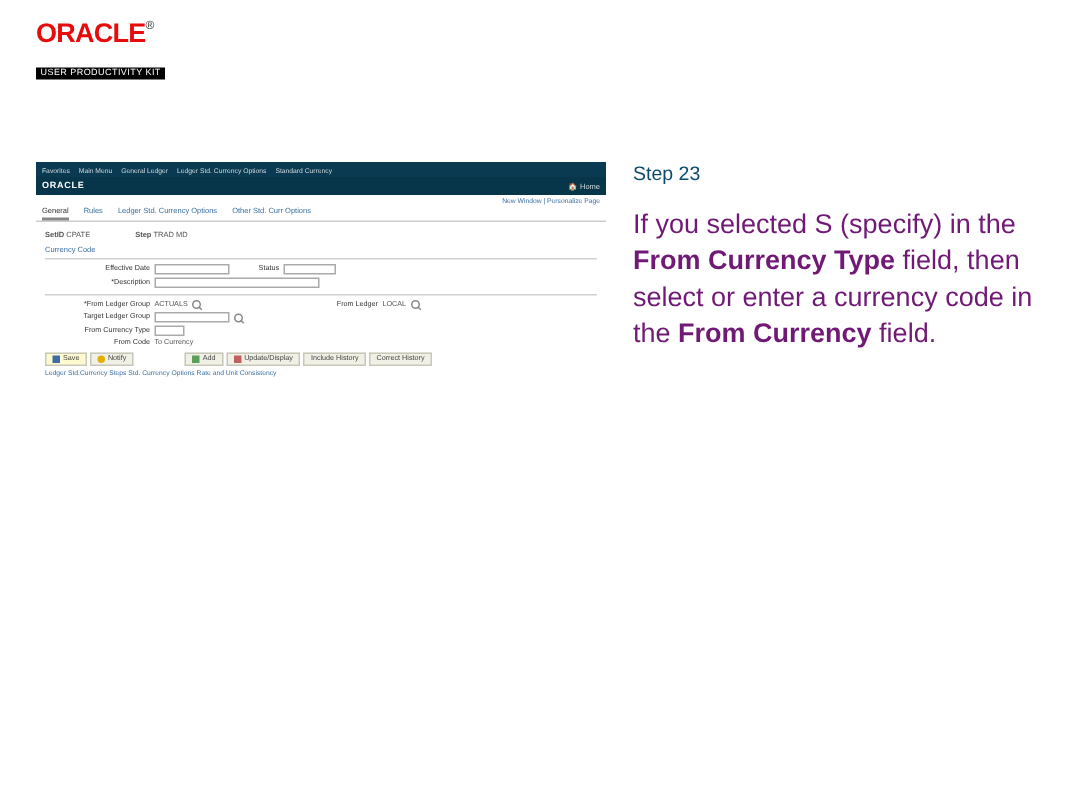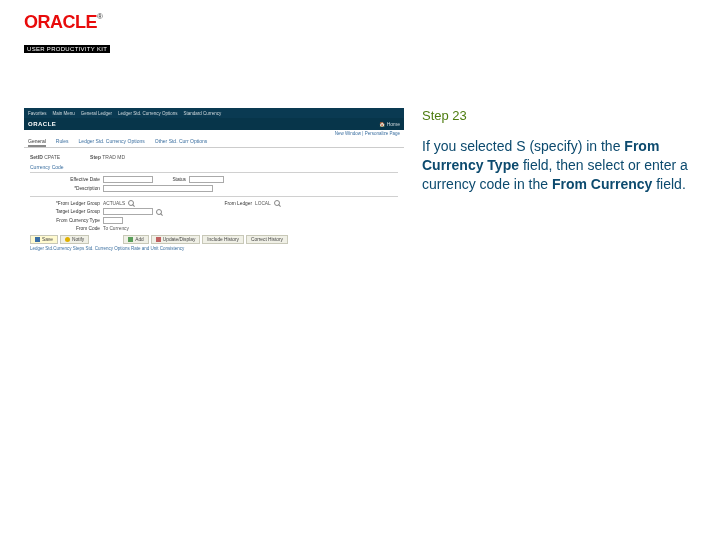--- a/index.html
+++ b/index.html
@@ -171,26 +171,26 @@
     margin-top: 2px;
     font-size: 4.5px;
     color: #3b6fa0;
   }
   .instructions {
     flex: 1;
     padding-top: 0;
   }
   .step-num {
     font-size: 13px;
-    color: #4d7c0f;
+    color: #0c4a6e;
     margin-bottom: 14px;
   }
   .step-text {
-    font-size: 14px;
-    color: #0c4a6e;
+    font-size: 18px;
+    color: #701a75;
     line-height: 1.35;
   }
   .step-text b { font-weight: bold; }
 </style>
 </head>
 <body>
 
 <div class="header">
   <div class="logo-block">
     <div>

